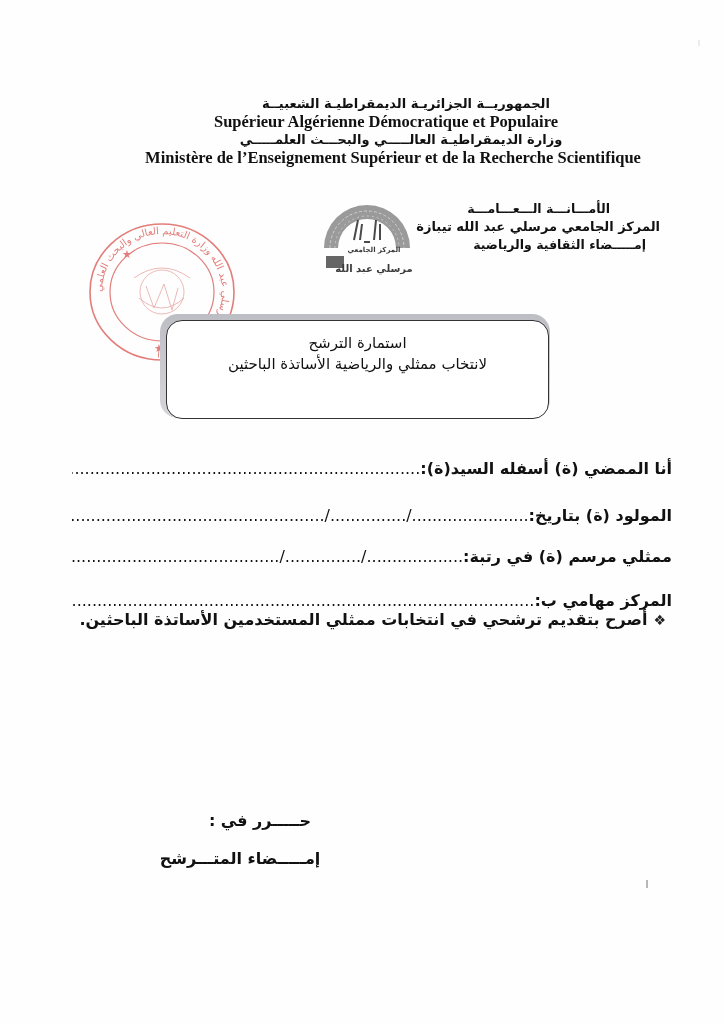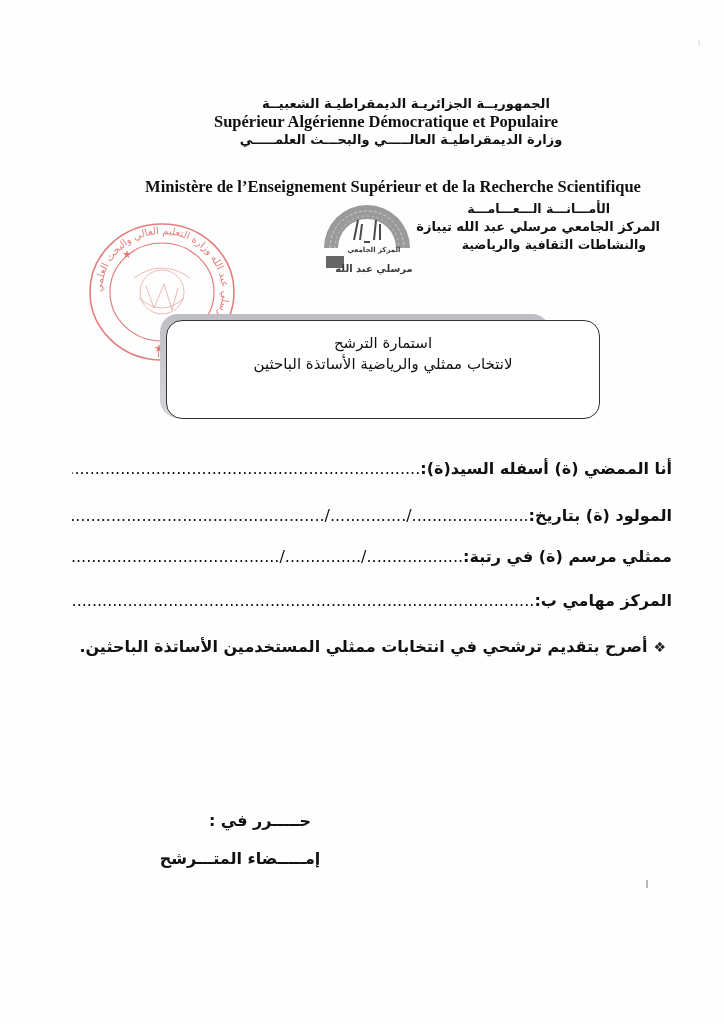--- a/index.html
+++ b/index.html
@@ -2,45 +2,45 @@
 <html><head>
   <meta charset="utf-8">
   <style>
     * { margin: 0; padding: 0; box-sizing: border-box; }
     html, body { width: 724px; height: 1024px; background: #fefefe; overflow: hidden; }
     body { position: relative; font-family: "DejaVu Sans", sans-serif; color: #111; }
 
     .header-block { position: absolute; left: 0; top: 96px; width: 724px; text-align: center; padding-left: 48px; }
     .hdr-ar { font-family: "DejaVu Sans", sans-serif; font-weight: bold; font-size: 13px; line-height: 16px; direction: rtl; letter-spacing: 0.2px; }
     .hdr-fr { font-family: "Liberation Serif", serif; font-weight: bold; font-size: 16.5px; line-height: 20px; }
-    .hdr-fr.min { font-size: 16.5px; margin-left: 14px; margin-top: 29px; }
+    .hdr-fr.min { font-size: 16.5px; margin-left: 14px; }
     .row-ar1 { margin-left: 40px; }
     .row-ar2 { margin-left: 30px; }
 
     .inst-block { position: absolute; right: 64px; top: 200px; width: 230px; direction: rtl; text-align: right; }
     .inst-line { font-weight: bold; font-size: 12.5px; line-height: 18px; white-space: nowrap; }
     .inst-line.l1 { font-size: 13px; }
     .inst-line.l2 { padding-right: 50px; letter-spacing: 3px; }
     .inst-line.l4 { padding-right: 14px; }
 
     .logo { position: absolute; left: 312px; top: 190px; width: 110px; height: 90px; }
 
     .stamp { position: absolute; left: 84px; top: 218px; width: 156px; height: 148px; }
 
     .title-box-shadow { position: absolute; left: 160px; top: 314px; width: 390px; height: 104px; border-radius: 18px; background: linear-gradient(#bdbdc4, #d6d6da); }
-    .title-box { position: absolute; left: 166px; top: 320px; width: 434px; height: 99px; border: 1.6px solid #333; border-radius: 16px; background: #fff; direction: rtl; text-align: center; }
+    .title-box { position: absolute; left: 166px; top: 320px; width: 383px; height: 99px; border: 1.6px solid #333; border-radius: 16px; background: #fff; direction: rtl; text-align: center; }
     .title-l1 { font-size: 15px; line-height: 20px; margin-top: 12px; }
     .title-l2 { font-size: 15px; line-height: 22px; }
 
     .field { position: absolute; right: 52px; width: 600px; direction: rtl; text-align: right; white-space: nowrap; overflow: hidden; font-size: 16px; line-height: 22px; }
     .field .lbl { font-weight: bold; }
     .field .dots { font-weight: normal; letter-spacing: 0.5px; }
     .f1 { top: 458px; } .f2 { top: 505px; } .f3 { top: 546px; } .f4 { top: 590px; }
 
-    .declaration { position: absolute; right: 58px; top: 636px; width: 600px; direction: rtl; text-align: right; font-weight: bold; font-size: 16px; line-height: 22px; white-space: nowrap; }
+    .declaration { position: absolute; right: 58px; top: 609px; width: 600px; direction: rtl; text-align: right; font-weight: bold; font-size: 16px; line-height: 22px; white-space: nowrap; }
     .decl-bullet { color: #222; margin-left: 6px; font-size: 14px; }
 
     .sign-block { position: absolute; left: 150px; top: 810px; width: 180px; direction: rtl; text-align: center; }
     .sign-place { font-weight: bold; font-size: 16px; line-height: 22px; margin-left: 40px; }
     .sign-sig { font-weight: bold; font-size: 16px; line-height: 22px; margin-top: 16px; }
 
     .speck { position: absolute; width: 2px; height: 8px; background: #888; opacity: 0.6; }
   </style>
 </head>
 <body>
@@ -50,21 +50,21 @@
   <div class="header-block">
     <div class="hdr-ar row-ar1">الجمهوريــة الجزائريـة الديمقراطيـة الشعبيــة</div>
     <div class="hdr-fr">Supérieur Algérienne Démocratique et Populaire</div>
     <div class="hdr-ar row-ar2">وزارة الديمقراطيـة العالـــــي والبحـــث العلمـــــي</div>
     <div class="hdr-fr min">Ministère de l’Enseignement Supérieur et de la Recherche Scientifique</div>
   </div>
 
   <div class="inst-block">
     <div class="inst-line l2">الأمـــانـــة الـــعـــامـــة</div>
     <div class="inst-line l1">المركز الجامعي مرسلي عبد الله تيبازة</div>
-    <div class="inst-line l4">والنشاطات الثقافية والرياضية</div>
+    <div class="inst-line l4">إمـــــضاء الثقافية والرياضية</div>
   </div>
 
   <svg class="logo" viewBox="0 0 110 90">
     <g>
       <path d="M12 58 A43 43 0 0 1 98 58 L84 58 A29 29 0 0 0 26 58 Z" fill="#9a9a9a"></path>
       <path d="M18 58 A37 37 0 0 1 92 58" fill="none" stroke="#d0d0d0" stroke-width="1" stroke-dasharray="3 2"></path>
       <path d="M23 58 A32 32 0 0 1 87 58" fill="none" stroke="#c8c8c8" stroke-width="1" stroke-dasharray="2 3"></path>
     </g>
     <g stroke="#4a4a4a" stroke-width="2" fill="none">
       <path d="M42 50 L46 30 M48 50 L50 34 M52 52 L58 52"></path>

